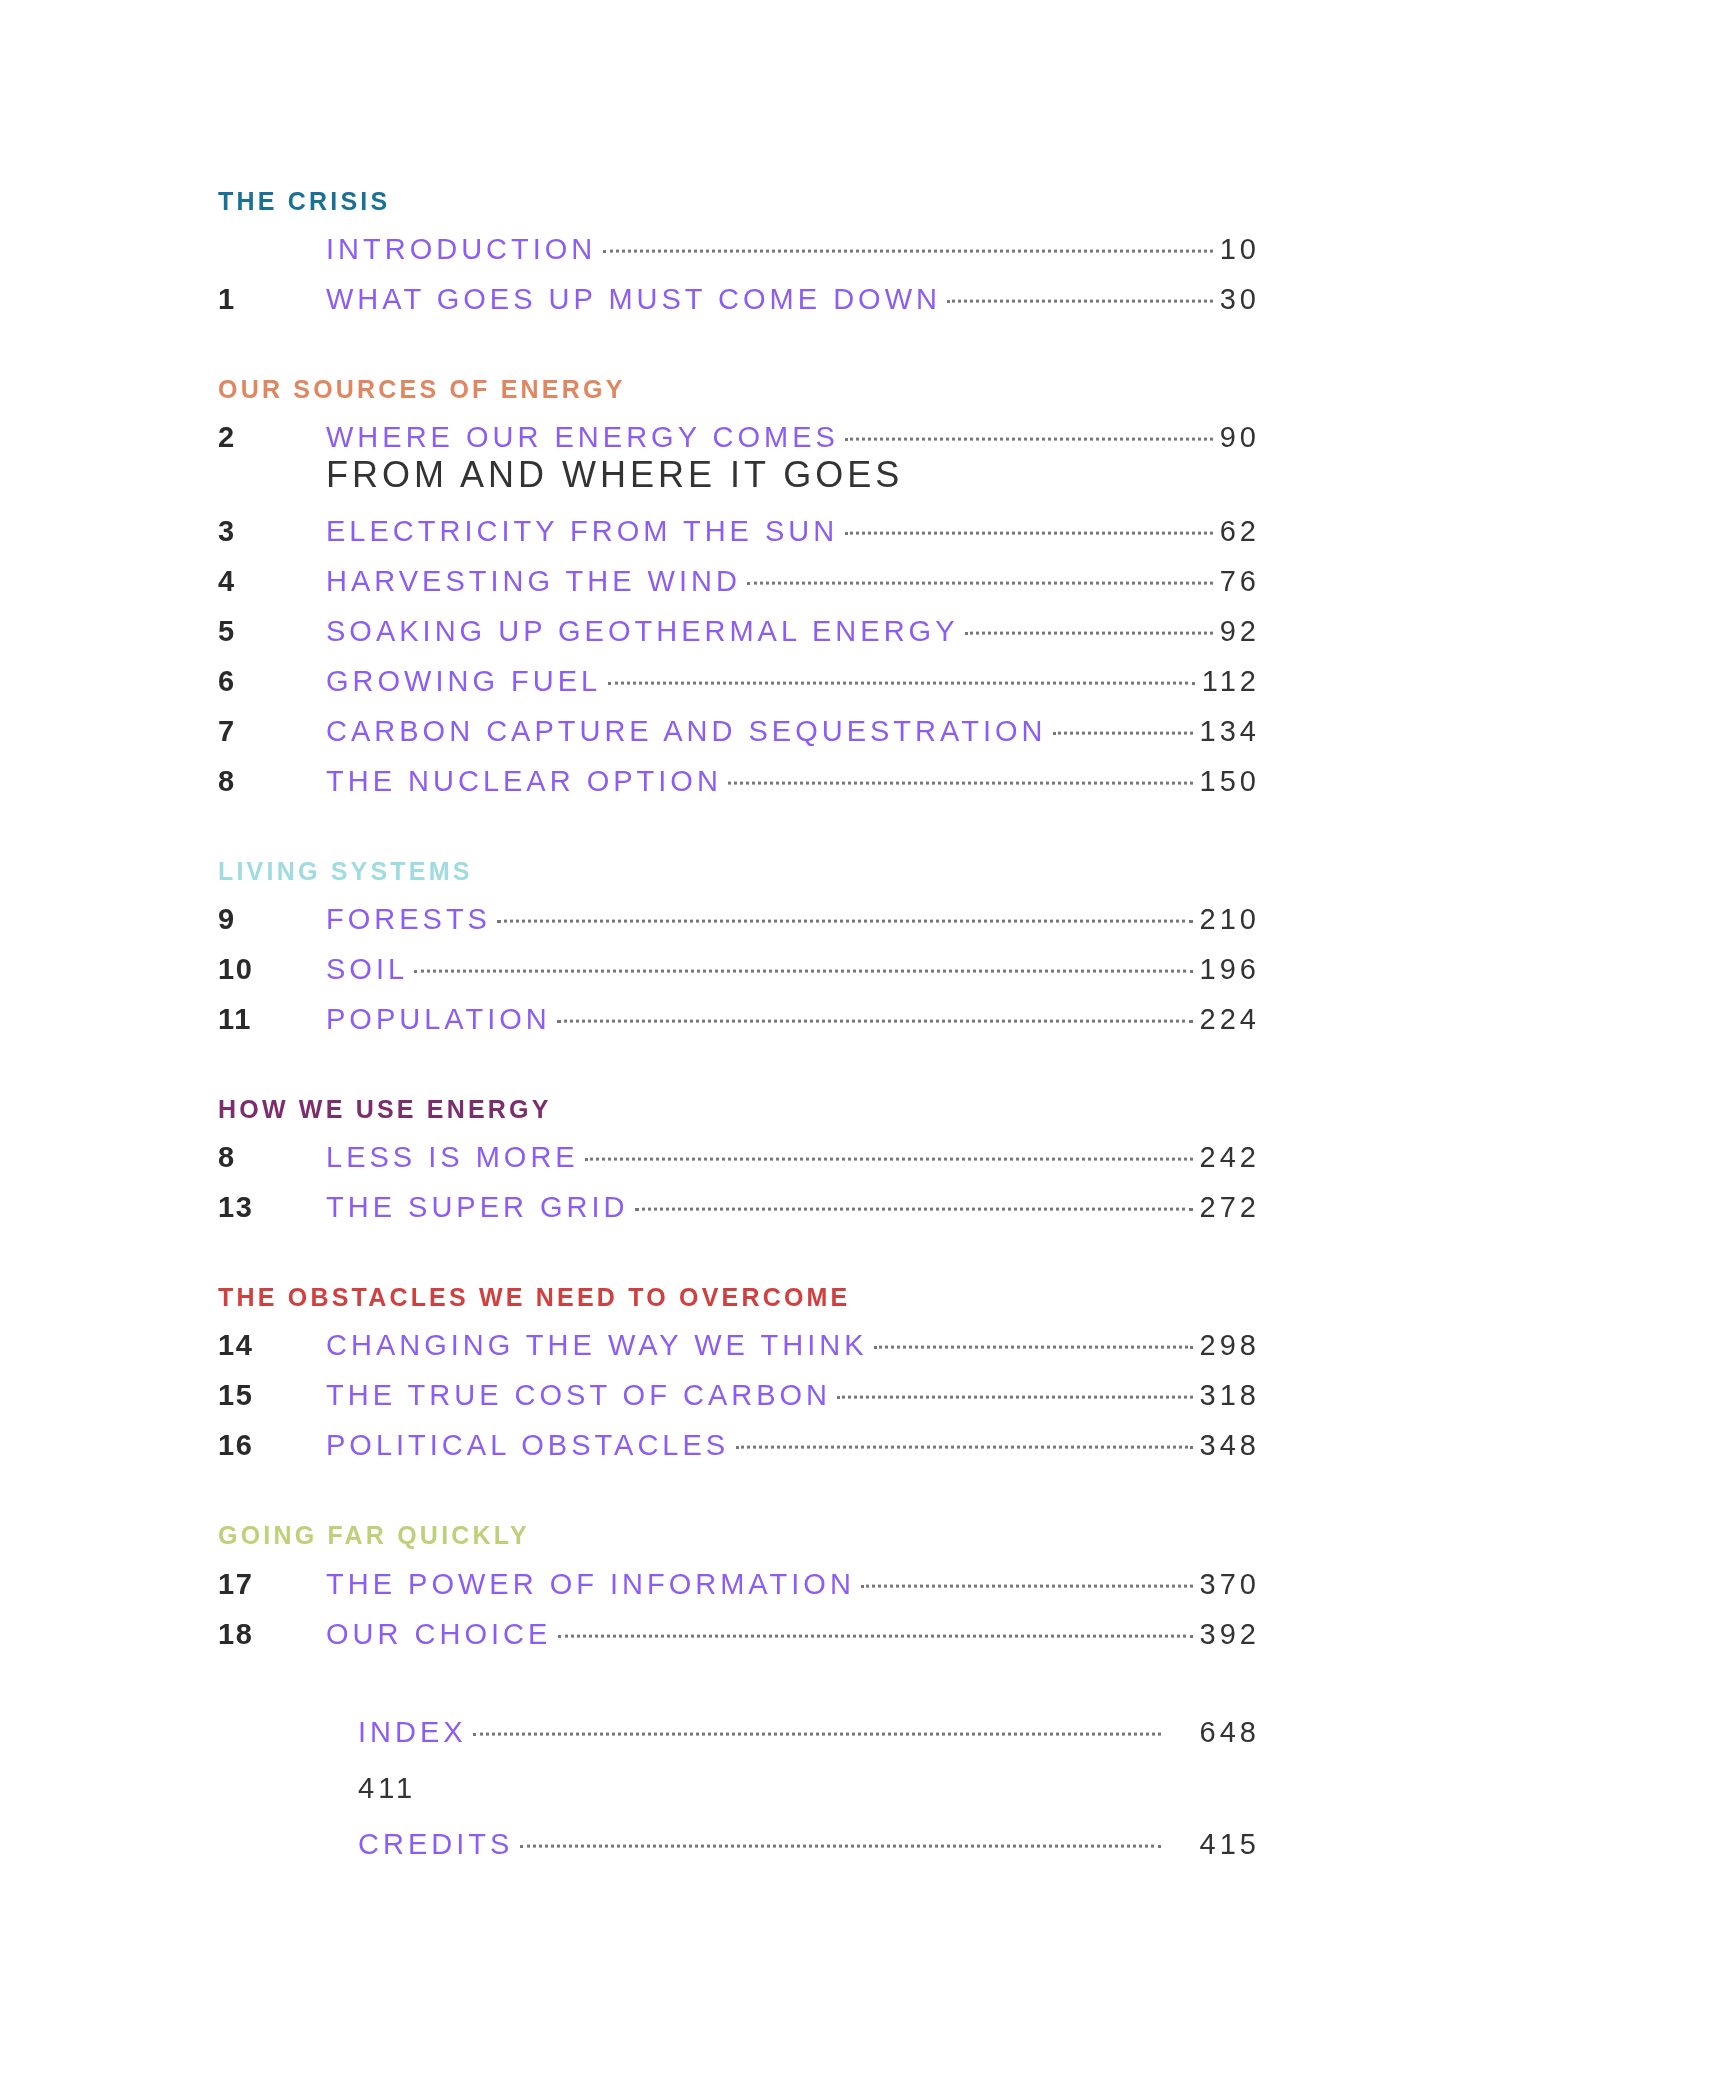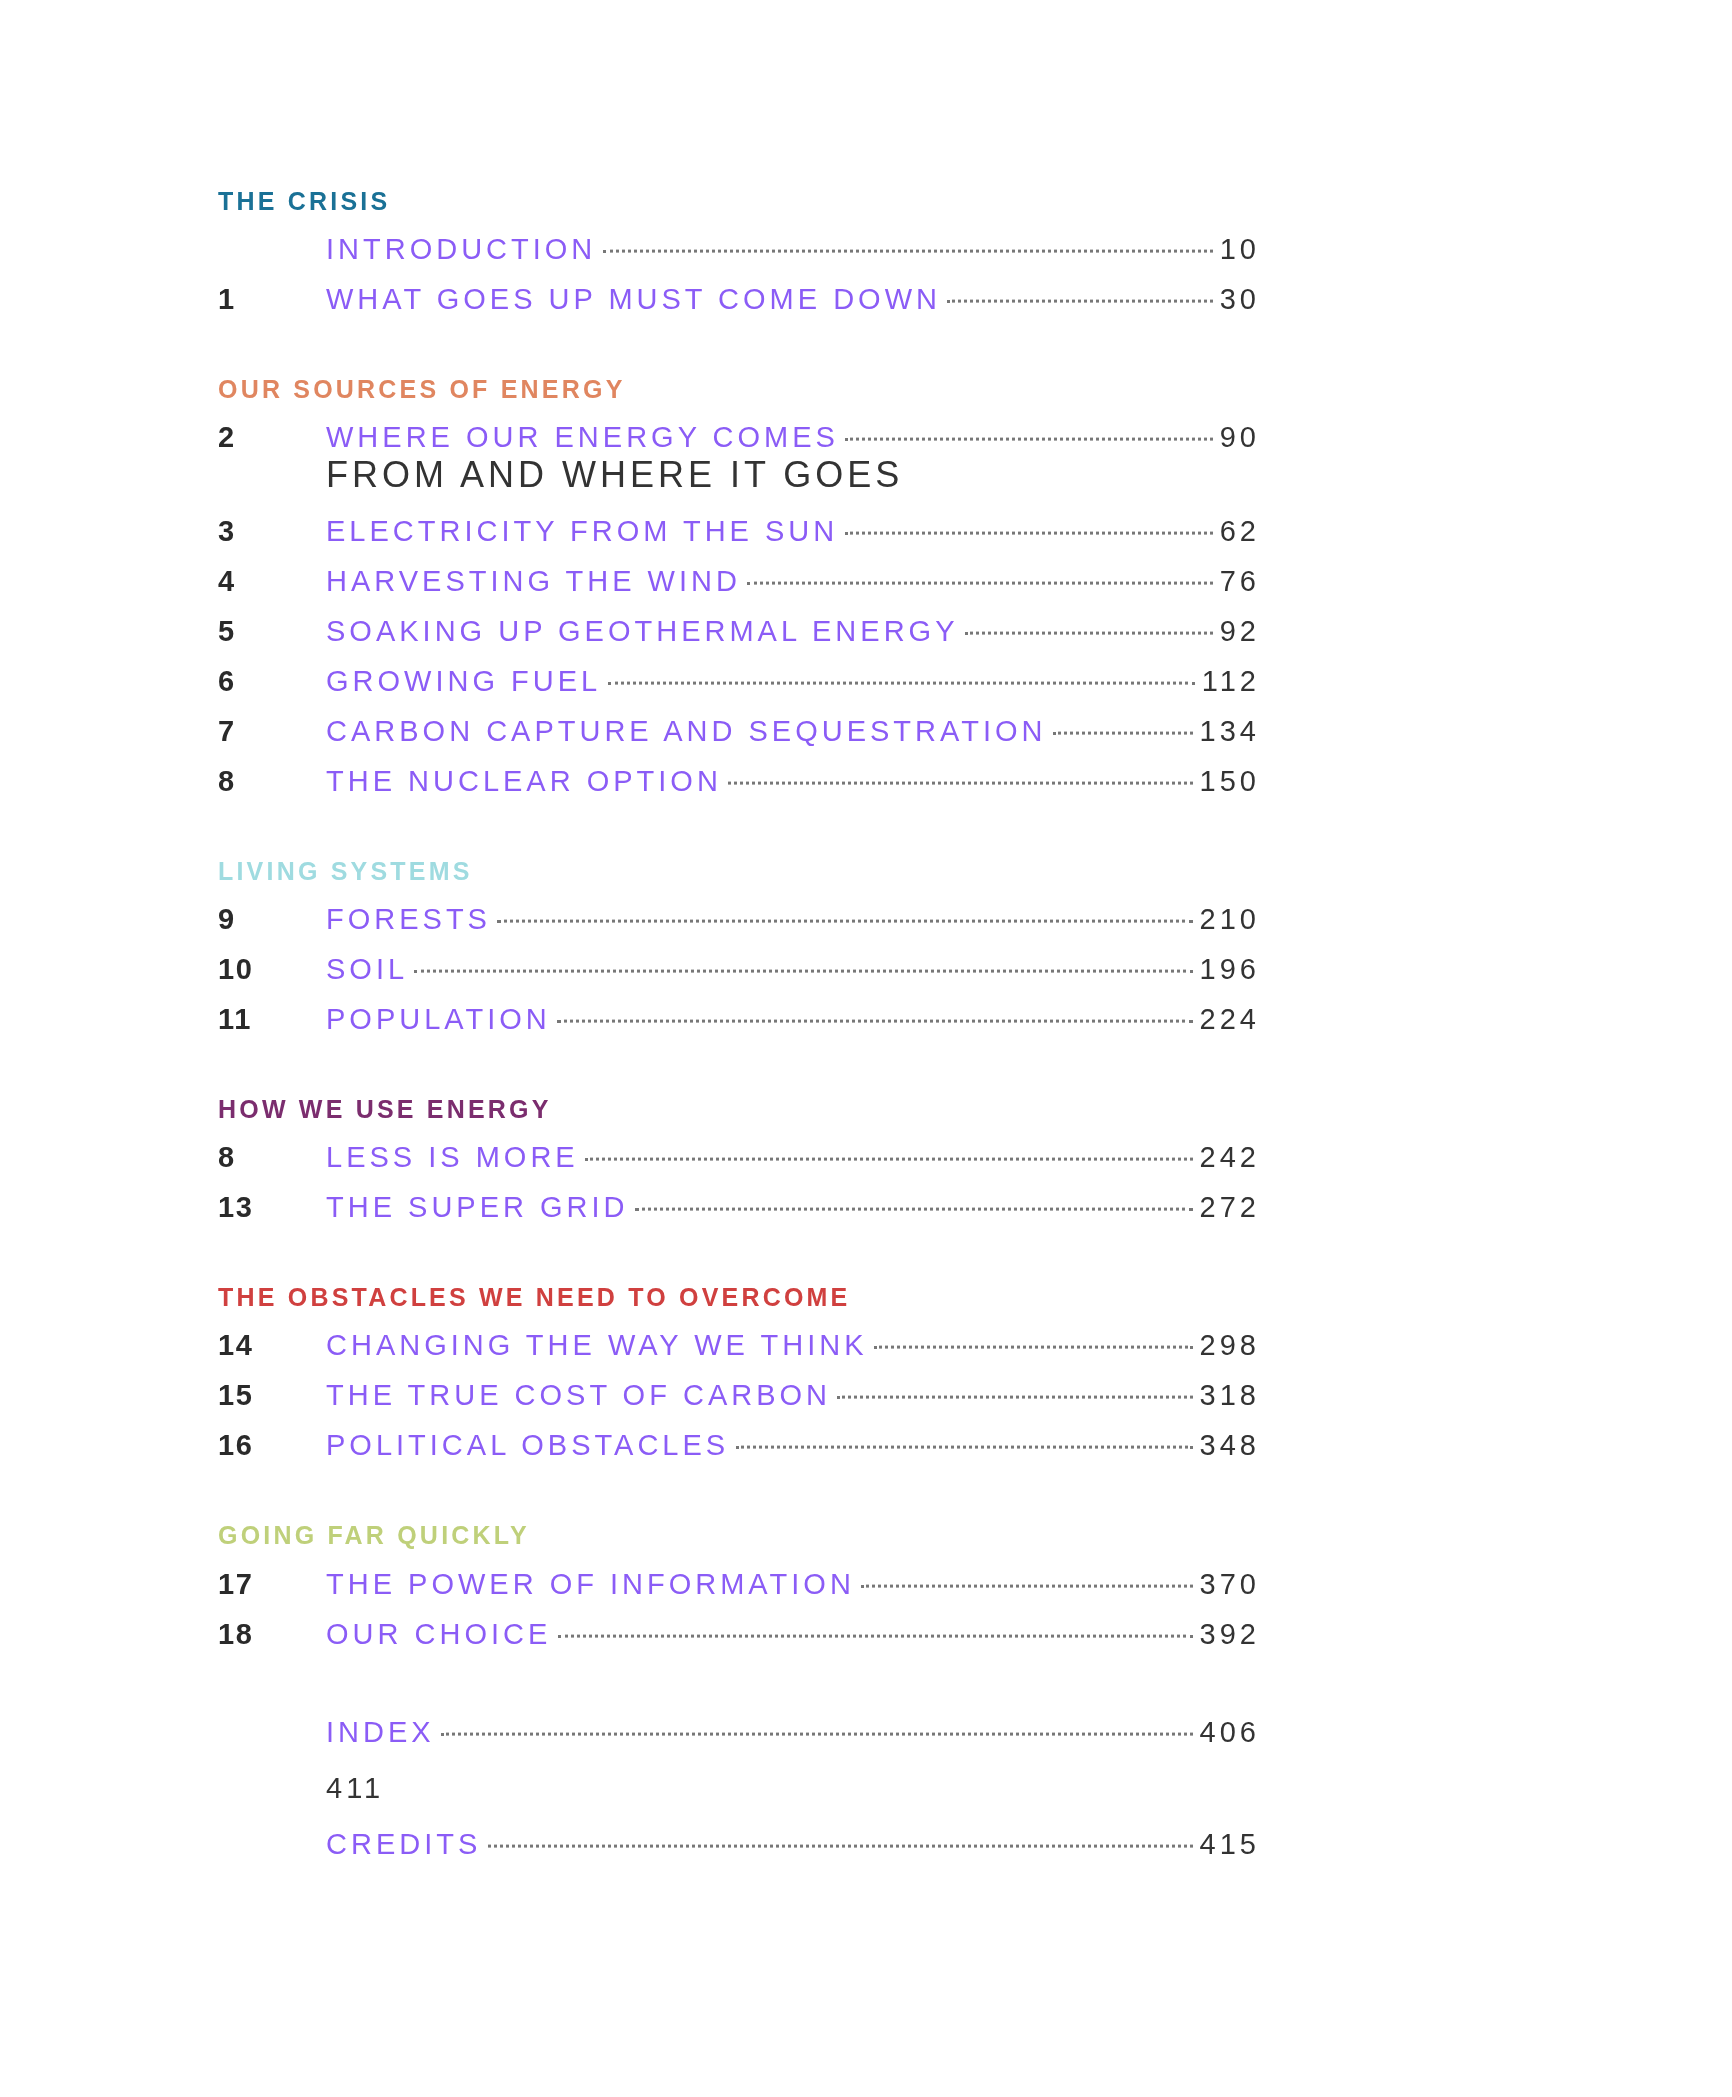--- a/index.html
+++ b/index.html
@@ -11,21 +11,21 @@
   .row { display: flex; align-items: baseline; height: 50px; line-height: 50px; font-size: 29px; }
   .num { width: 108px; font-weight: bold; font-size: 29px; color: #2a2a2a; letter-spacing: 1.6px; flex: none; }
   .title-wrap { flex: 1; display: flex; align-items: baseline; min-width: 0; }
   .title { letter-spacing: 4px; color: #8b5cf6; white-space: nowrap; font-weight: normal; }
   .leader { flex: 1; border-bottom: 3.2px dotted #777; margin: 0 6.4px; transform: translateY(-6.4px); }
   .page { letter-spacing: 4px; color: #333; text-align: right; flex: none; }
   .two-line { height: auto; line-height: 37px; padding-top: 6.4px; margin-bottom: 17.7px; }
   .two-line .num { line-height: 37px; }
   .sub { padding-left: 108px; font-size: 36px; letter-spacing: 4px; color: #333; line-height: 37px; }
   .back { margin-top: 32px; }
-  .back .row { height: 56px; line-height: 56px; }
+  .back .row { height: 56px; line-height: 56px; gap: 32px; }
 </style>
 </head>
 <body>
 
 <div class="toc">
 
   <div class="section">
     <div class="section-title" style="color:#1a7196">THE CRISIS</div>
     <div class="row">
       <span class="num"></span>
@@ -202,21 +202,21 @@
     </div>
   </div>
 
   <div class="section back">
     <div class="row">
       <span class="num"></span>
       <span class="title-wrap">
           <span class="title">INDEX</span>
           <span class="leader"></span>
         </span>
-      <span class="page">406</span>
+      <span class="page">648</span>
     </div>
     <div class="row">
       <span class="num"></span>
       <span class="page">411</span>
     </div>
     <div class="row">
       <span class="num"></span>
       <span class="title-wrap">
           <span class="title">CREDITS</span>
           <span class="leader"></span>

